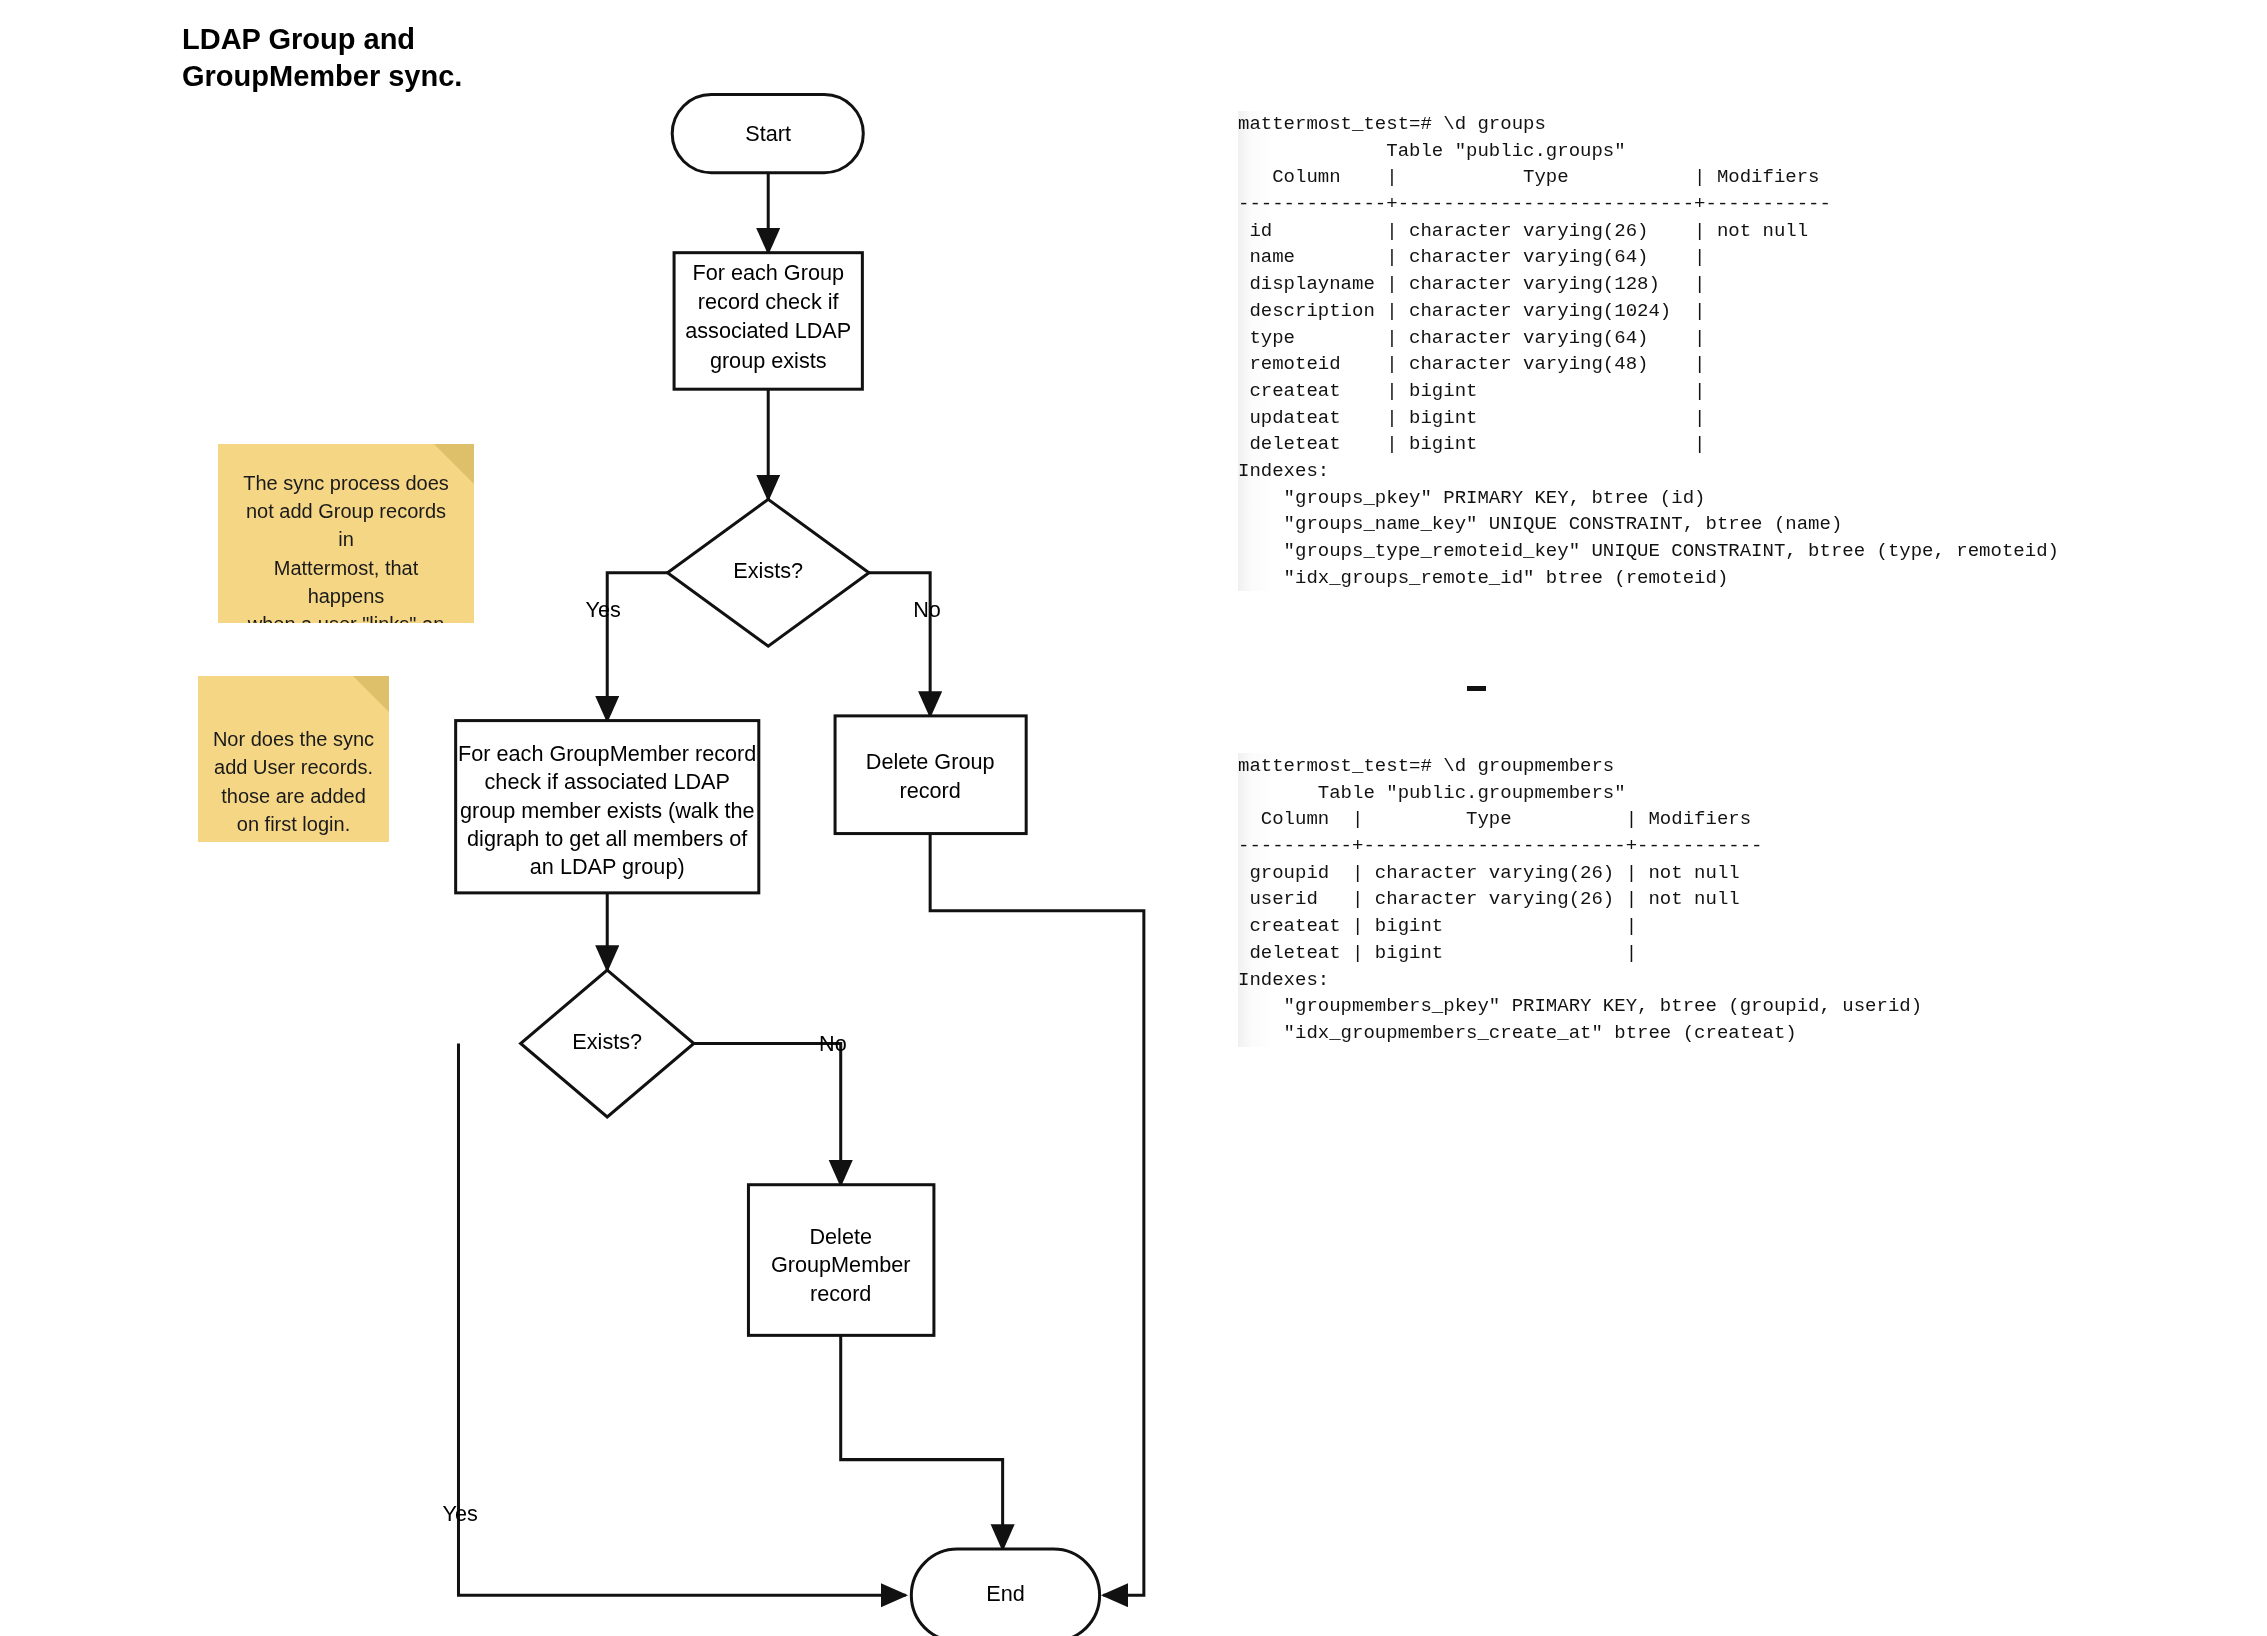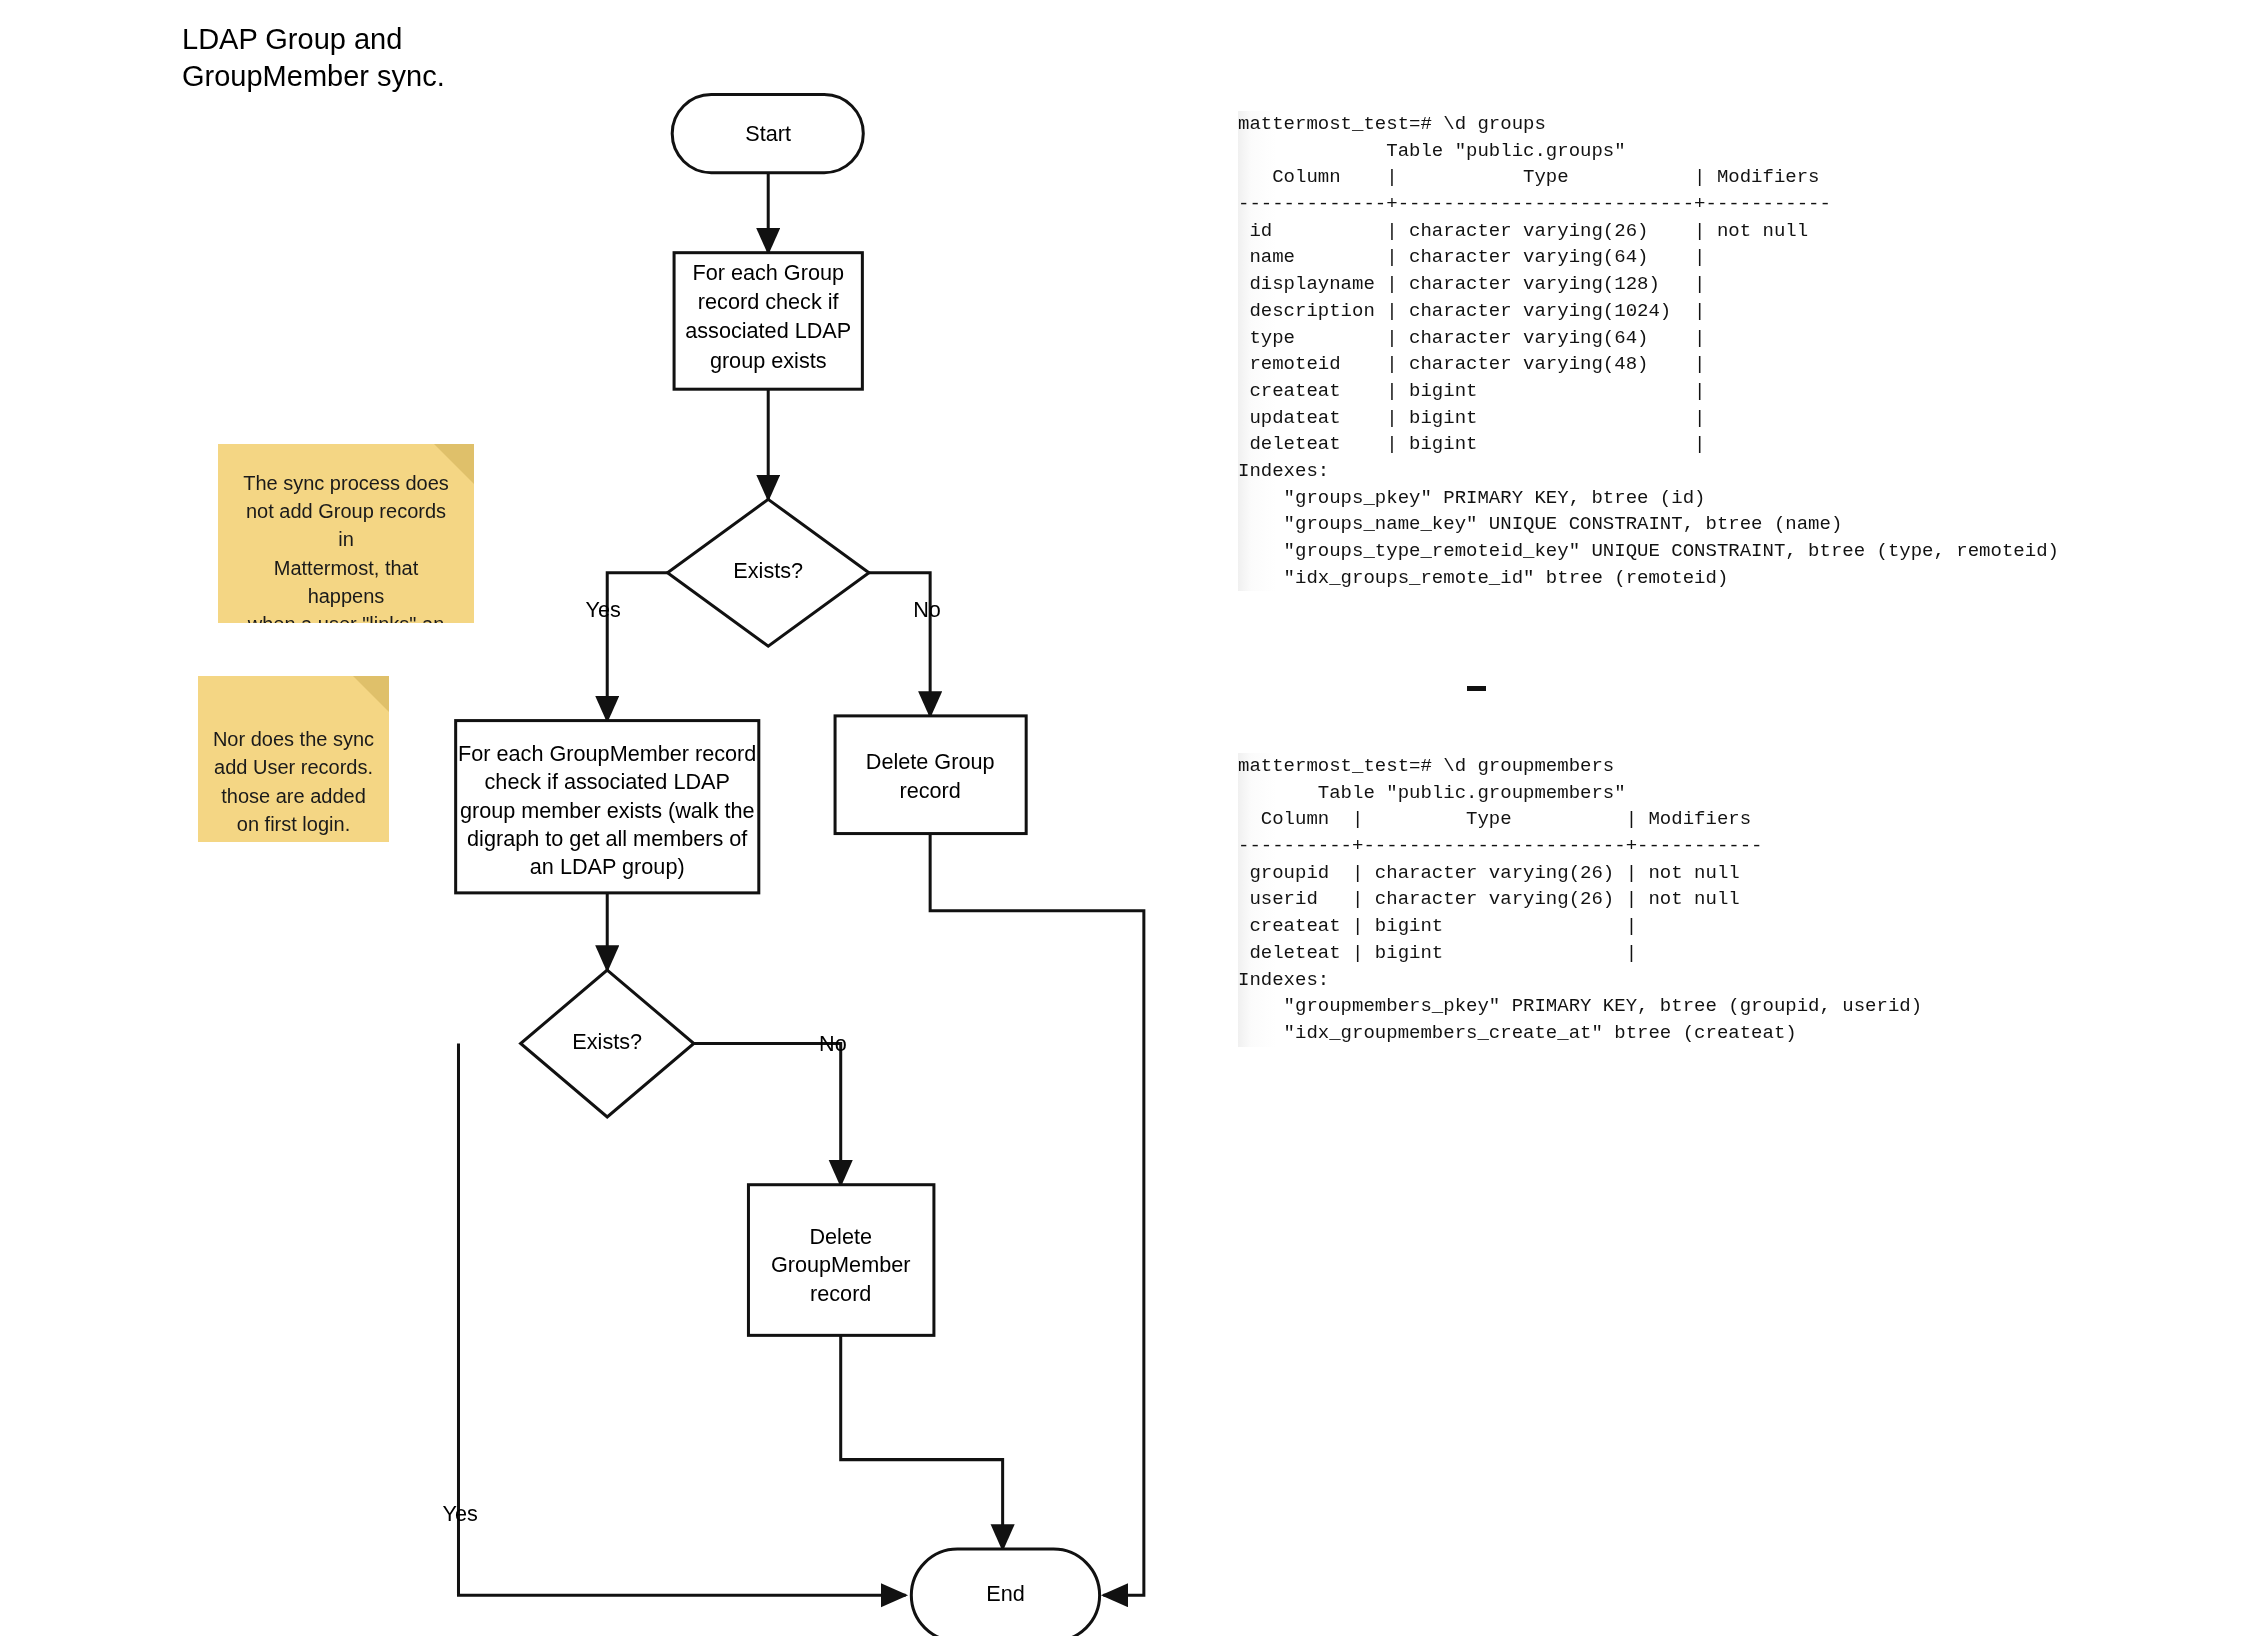--- a/index.html
+++ b/index.html
@@ -16,21 +16,21 @@
     color: #000000;
   }
 
   
   #diagram-title {
     position: absolute;
     left: 182px;
     top: 21px;
     width: 339px;
     font-size: 29px;
-    font-weight: normal;
+    font-weight: bold;
     line-height: 1.28;
     color: #000;
   }
 
   
   #flow-svg {
     position: absolute;
     left: 0;
     top: 0;
     width: 2267px;

